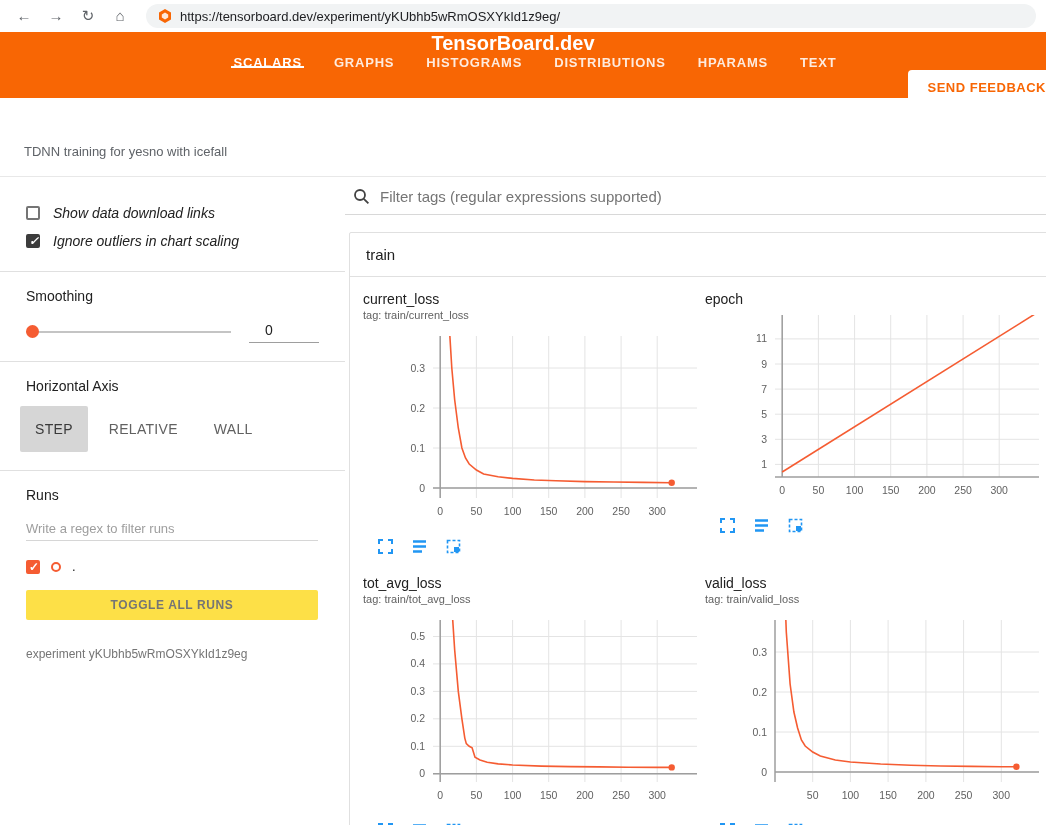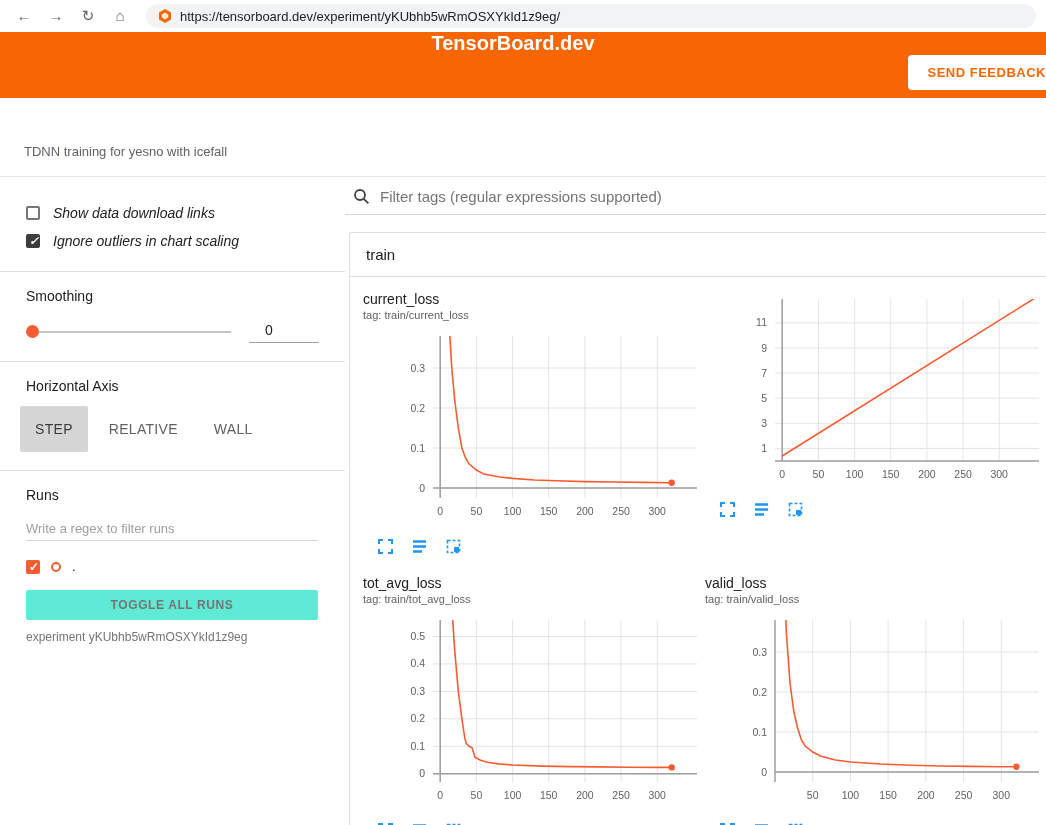--- a/index.html
+++ b/index.html
@@ -49,22 +49,22 @@
   .slider .thumb{position:absolute;left:0;top:0;width:13px;height:13px;border-radius:50%;background:var(--run);}
   .num-box{width:70px;border-bottom:1px solid #9e9e9e;padding:2px 0 4px 16px;font-size:14px;color:#212121;margin-left:18px;}
   .axis-btns{display:flex;gap:6px;padding:12px 20px 2px 20px;align-items:center;}
   .axis-btn{font-size:14px;letter-spacing:.3px;color:#616161;padding:15px 15px;border-radius:2px;cursor:pointer;}
   .axis-btn.active{background:#d6d6d6;color:#3a3a3a;}
   .regex-input{display:block;margin:14px 26px 0 26px;width:292px;border:none;border-bottom:1px solid #d6d6d6;font-size:13px;padding:4px 0;color:#212121;outline:none;background:transparent;}
   .regex-input::placeholder{color:#9e9e9e;}
   .run-row{display:flex;align-items:center;gap:11px;padding:18px 26px 0 26px;}
   .run-circle{width:10px;height:10px;border:2px solid var(--run);border-radius:50%;flex-shrink:0;}
   .run-label{font-size:13px;color:#212121;}
-  .toggle-all{display:block;margin:16px 26px 0 26px;width:292px;background:#5eead4;border:none;padding:8px 0;font-size:12px;font-weight:700;letter-spacing:.6px;color:#757575;border-radius:2px;cursor:pointer;}
-  .exp-note{margin:10px 26px 0 26px;font-size:12px;color:#757575;}
+  .toggle-all{display:block;margin:16px 26px 0 26px;width:292px;background:#fde047;border:none;padding:8px 0;font-size:12px;font-weight:700;letter-spacing:.6px;color:#757575;border-radius:2px;cursor:pointer;}
+  .exp-note{margin:27px 26px 0 26px;font-size:12px;color:#757575;}
 
   
   .filter-row{display:flex;align-items:center;gap:10px;padding:11px 8px 9px 8px;border-bottom:1px solid #d8d8d8;}
   .tag-filter{flex:1;border:none;outline:none;font-size:15px;color:#212121;background:transparent;}
   .tag-filter::placeholder{color:#757575;}
   .card{margin:17px -4px 0 4px;border:1px solid #e0e0e0;border-radius:2px;background:#fff;}
   .card-header{padding:13px 16px;font-size:15px;color:#212121;border-bottom:1px solid #e0e0e0;}
   .charts-grid{display:grid;grid-template-columns:repeat(2,338px);column-gap:4px;row-gap:20px;padding:14px 0 14px 13px;}
   .chart-card{width:338px;}
   .chart-title{font-size:14px;color:#212121;}
@@ -93,20 +93,28 @@
             <path class="fav-fill" d="M7 0l6 3.5v7L7 14 1 10.5v-7z"></path>
             <path d="M7 3.6L10.2 5.5v3L7 10.4 3.8 8.5v-3z" fill="#fff" opacity=".85"></path>
           </svg>
       </span>
       <span class="url">https://tensorboard.dev/experiment/yKUbhb5wRmOSXYkId1z9eg/</span>
     </div>
   </div>
 
   <div class="app-header">
     <div class="brand">TensorBoard.dev</div>
+    <div class="tabs">
+      <div class="tab active">SCALARS</div>
+      <div class="tab">GRAPHS</div>
+      <div class="tab">HISTOGRAMS</div>
+      <div class="tab">DISTRIBUTIONS</div>
+      <div class="tab">HPARAMS</div>
+      <div class="tab">TEXT</div>
+    </div>
     <button class="feedback-btn">SEND FEEDBACK</button>
   </div>
 
   <div class="subheader">
     <div class="exp-title">TDNN training for yesno with icefall</div>
   </div>
 
   <div class="content">
 
     <aside class="sidebar">
@@ -209,21 +217,21 @@
                     <path class="icon-stroke" d="M2 3.5h13M2 8.5h13M2 13.5h9" fill="none" stroke-width="2.4"></path>
                   </svg>
                 </span>
                 <span class="ct-icon">
                   <svg width="17" height="17" viewBox="0 0 17 17">
                     <rect class="icon-stroke" x="2.5" y="2.5" width="12" height="12" fill="none" stroke-width="1.6" stroke-dasharray="3,2"></rect>
                     <rect class="icon-fill" x="9" y="9" width="5" height="5"></rect>
                   </svg>
                 </span>
               </div></div>
-            <div class="chart-card"><svg class="chart-plot" width="336" height="200" viewBox="0 0 336 200">
+            <div class="chart-card"><div class="chart-title">epoch</div><svg class="chart-plot" width="336" height="200" viewBox="0 0 336 200">
                 <defs>
                   <clipPath id="clip1">
                     <rect x="70" y="8" width="264" height="162"></rect>
                   </clipPath>
                 </defs>
                 <line x1="77.2" y1="8" x2="77.2" y2="170" stroke="#e4e4e4" stroke-width="1"></line>
                 <line x1="113.4" y1="8" x2="113.4" y2="170" stroke="#e4e4e4" stroke-width="1"></line>
                 <line x1="149.6" y1="8" x2="149.6" y2="170" stroke="#e4e4e4" stroke-width="1"></line>
                 <line x1="185.7" y1="8" x2="185.7" y2="170" stroke="#e4e4e4" stroke-width="1"></line>
                 <line x1="221.9" y1="8" x2="221.9" y2="170" stroke="#e4e4e4" stroke-width="1"></line>

